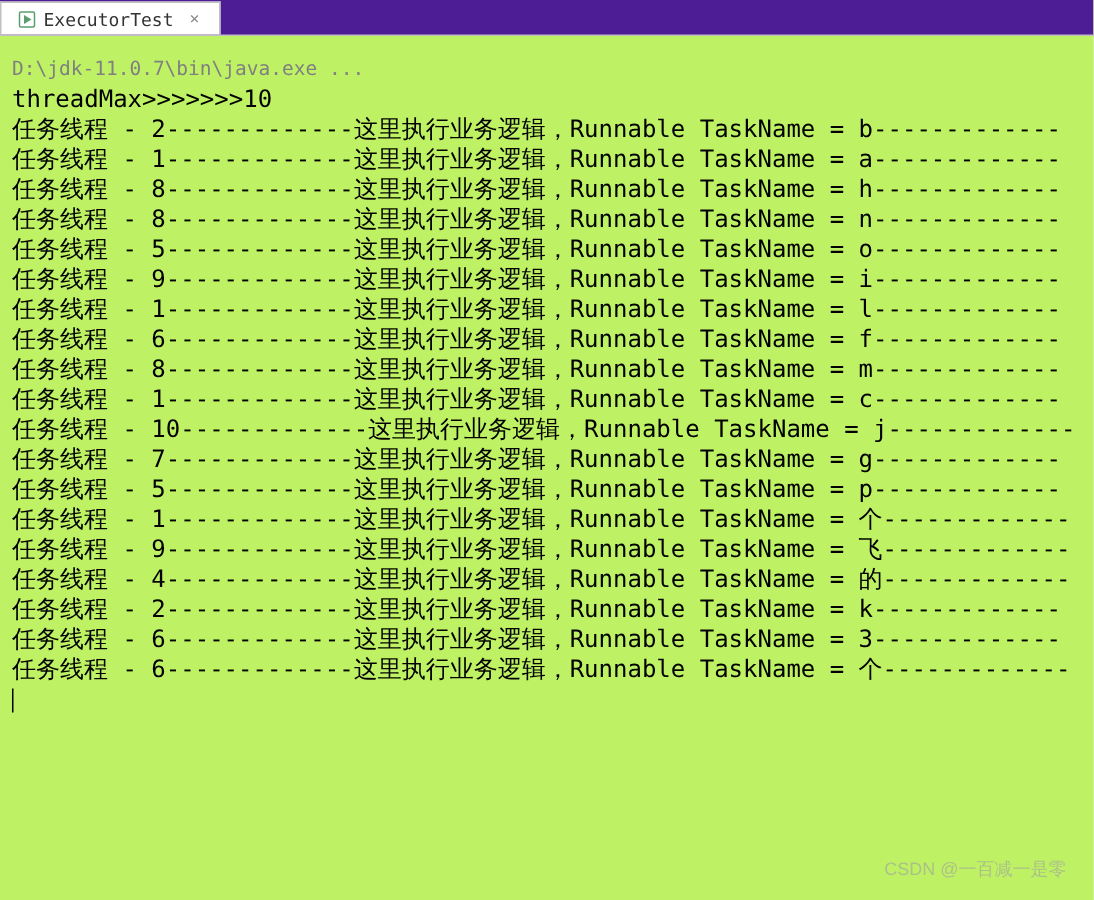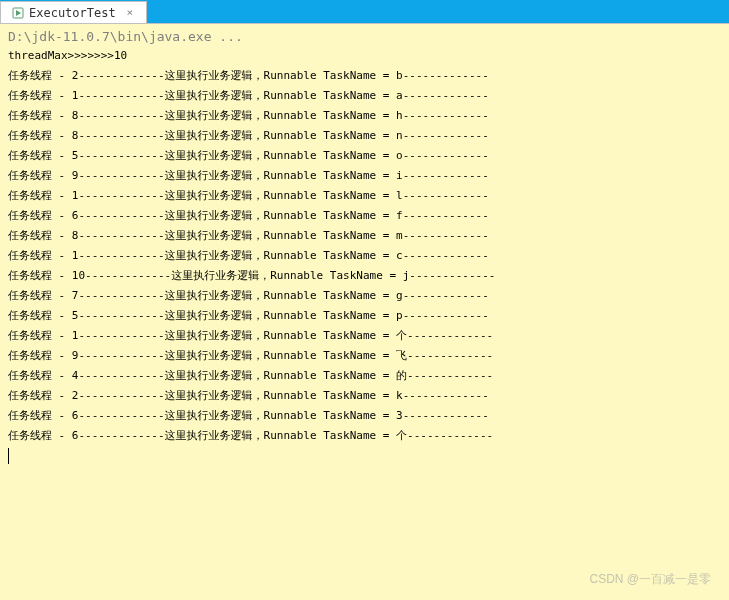--- a/index.html
+++ b/index.html
@@ -6,21 +6,21 @@
     body {
       font-family: "Microsoft YaHei", "SimSun", monospace;
       font-size: 13px;
       background: #f0f0f0;
       width: 729px;
       height: 600px;
       overflow: hidden;
       position: relative;
     }
     .tab-bar {
-      background: #0ea5e9;
+      background: #4c1d95;
       border-bottom: 1px solid #c0c0c0;
       height: 24px;
       display: flex;
       align-items: flex-end;
     }
     .tab {
       background: #ffffff;
       border: 1px solid #c0c0c0;
       border-bottom: none;
       padding: 2px 10px;
@@ -42,35 +42,35 @@
       width: 12px;
       height: 12px;
       display: inline-flex;
       align-items: center;
       justify-content: center;
       color: #888;
       font-size: 11px;
       margin-left: 4px;
     }
     .console {
-      background: #fef9c3;
-      padding: 5px 8px;
+      background: #bef264;
+      padding: 15px 8px;
       height: calc(100% - 24px);
       overflow: hidden;
     }
     .command-line {
       color: #808080;
       font-family: "Consolas", "Monaco", monospace;
       font-size: 13px;
       margin-bottom: 2px;
     }
     .output-line {
       color: #000000;
       font-family: "Microsoft YaHei", "Consolas", monospace;
-      font-size: 11px;
+      font-size: 16px;
       line-height: 20px;
       white-space: pre;
     }
     .cursor {
       display: inline-block;
       width: 1px;
       height: 16px;
       background: #000;
       vertical-align: middle;
     }

